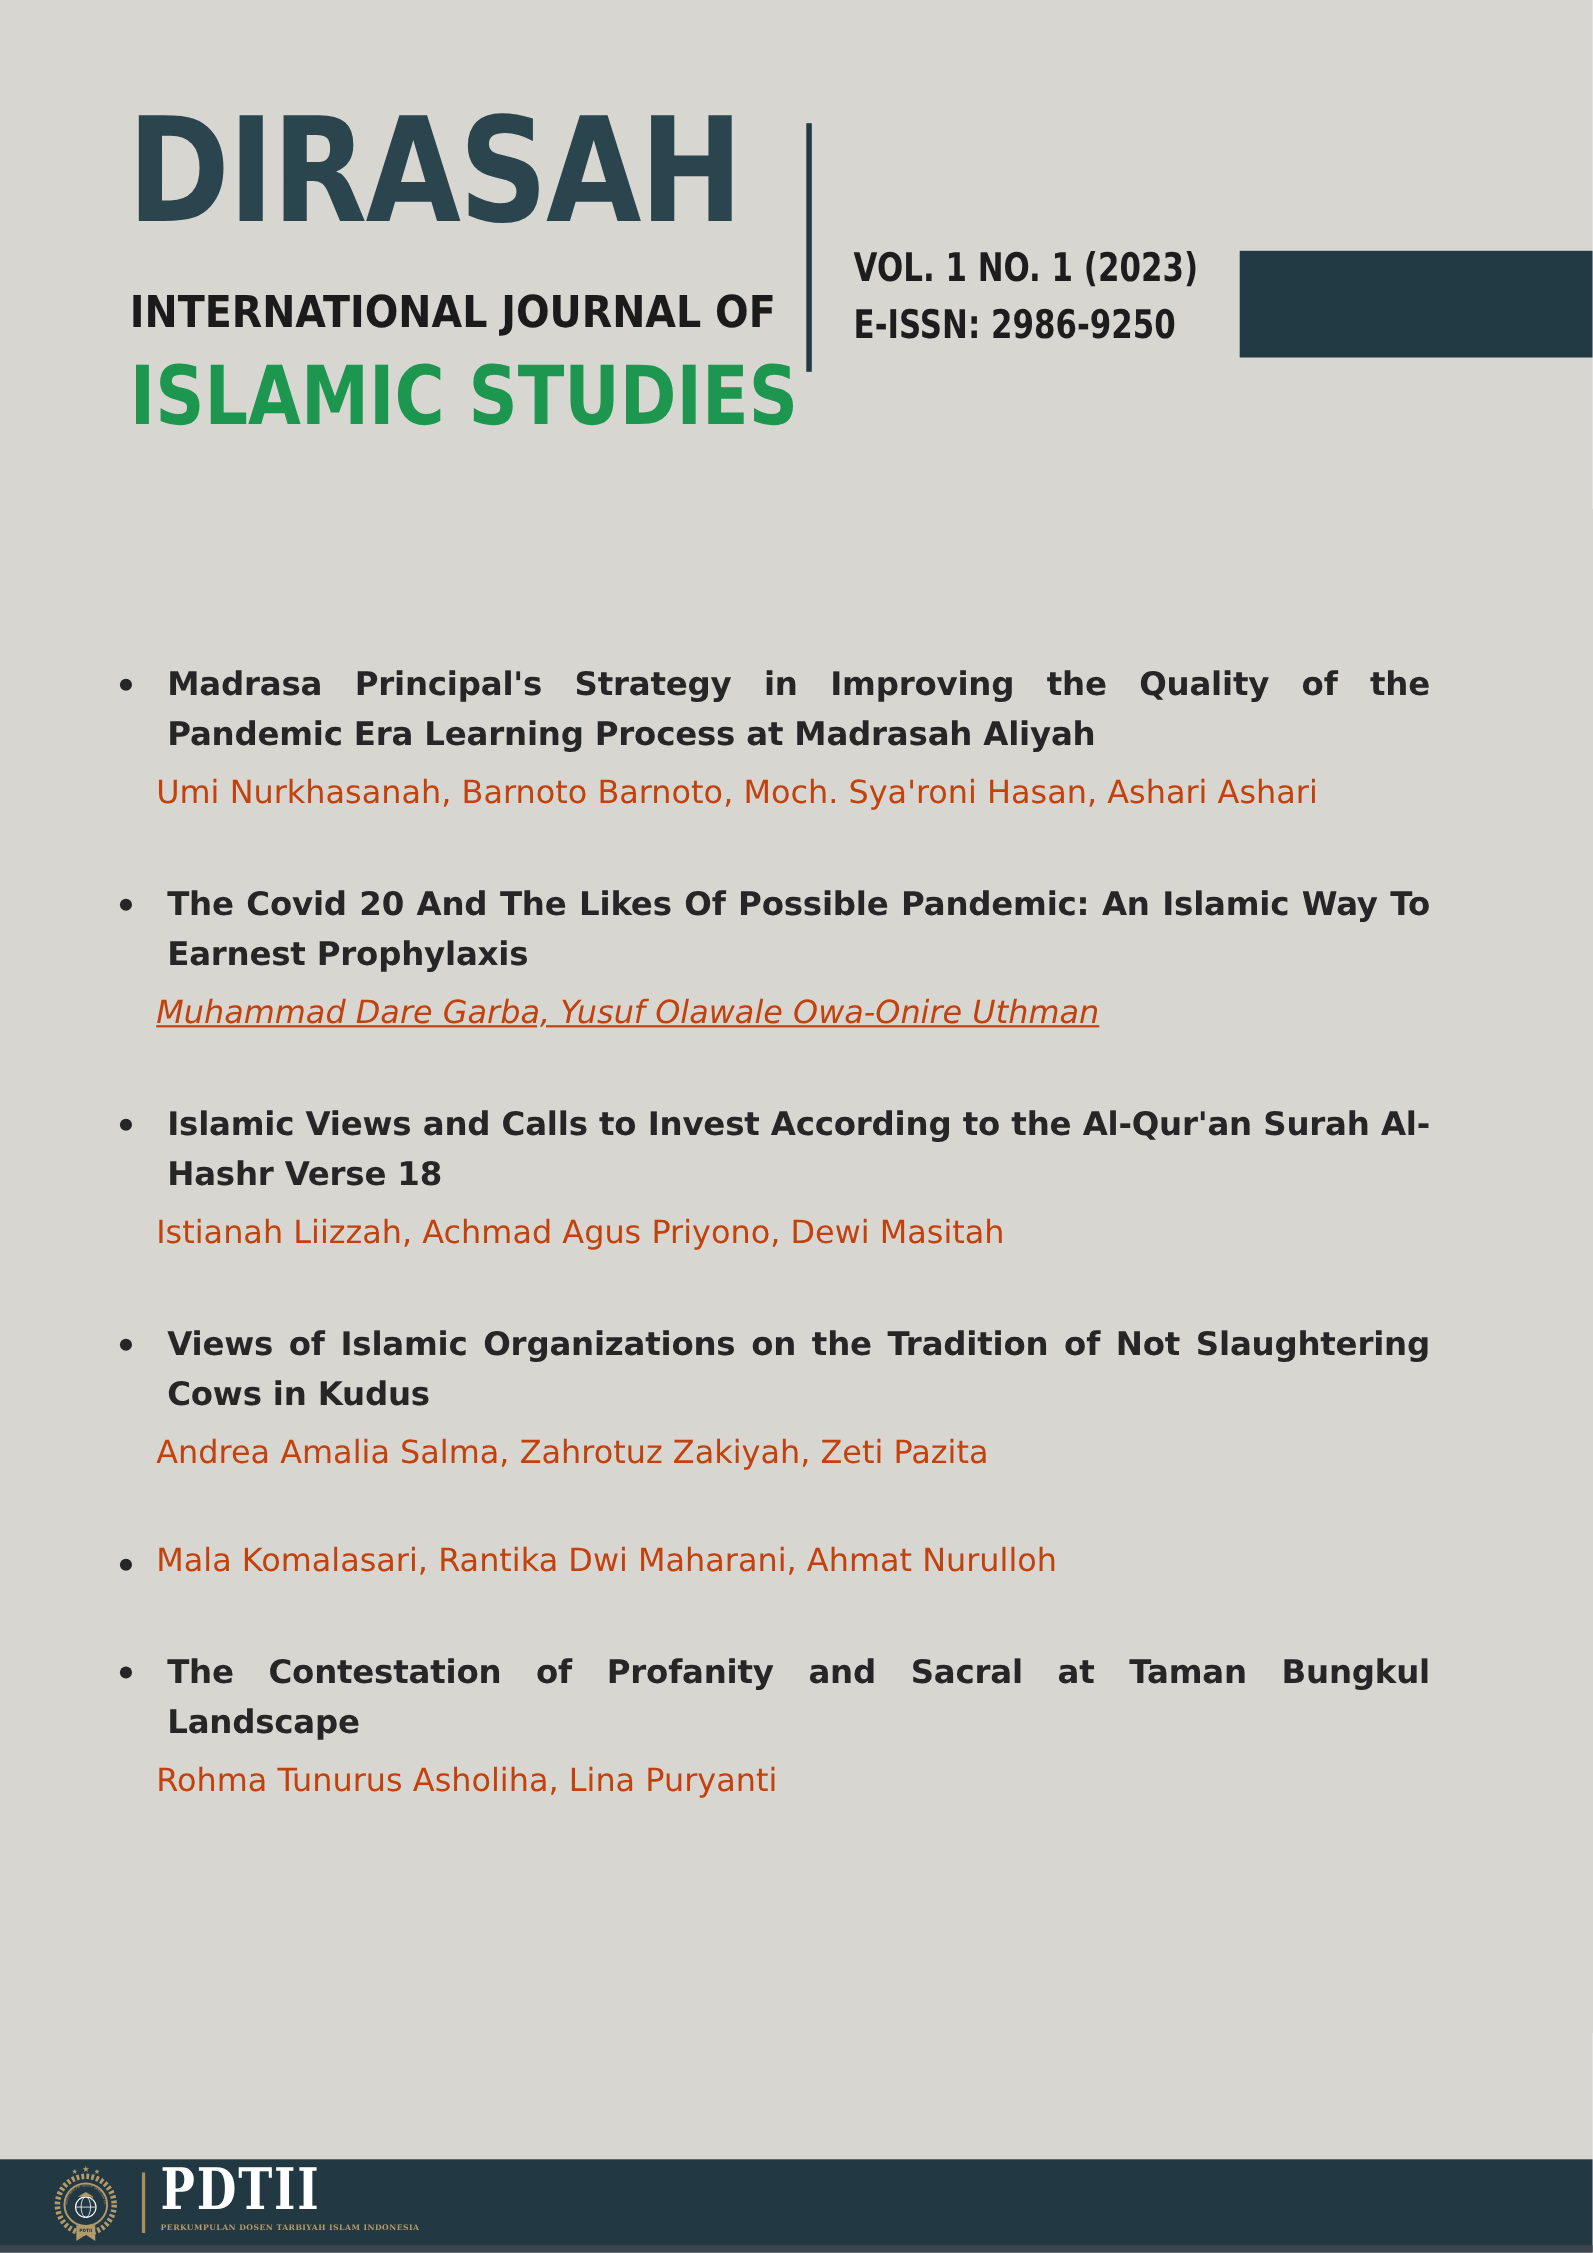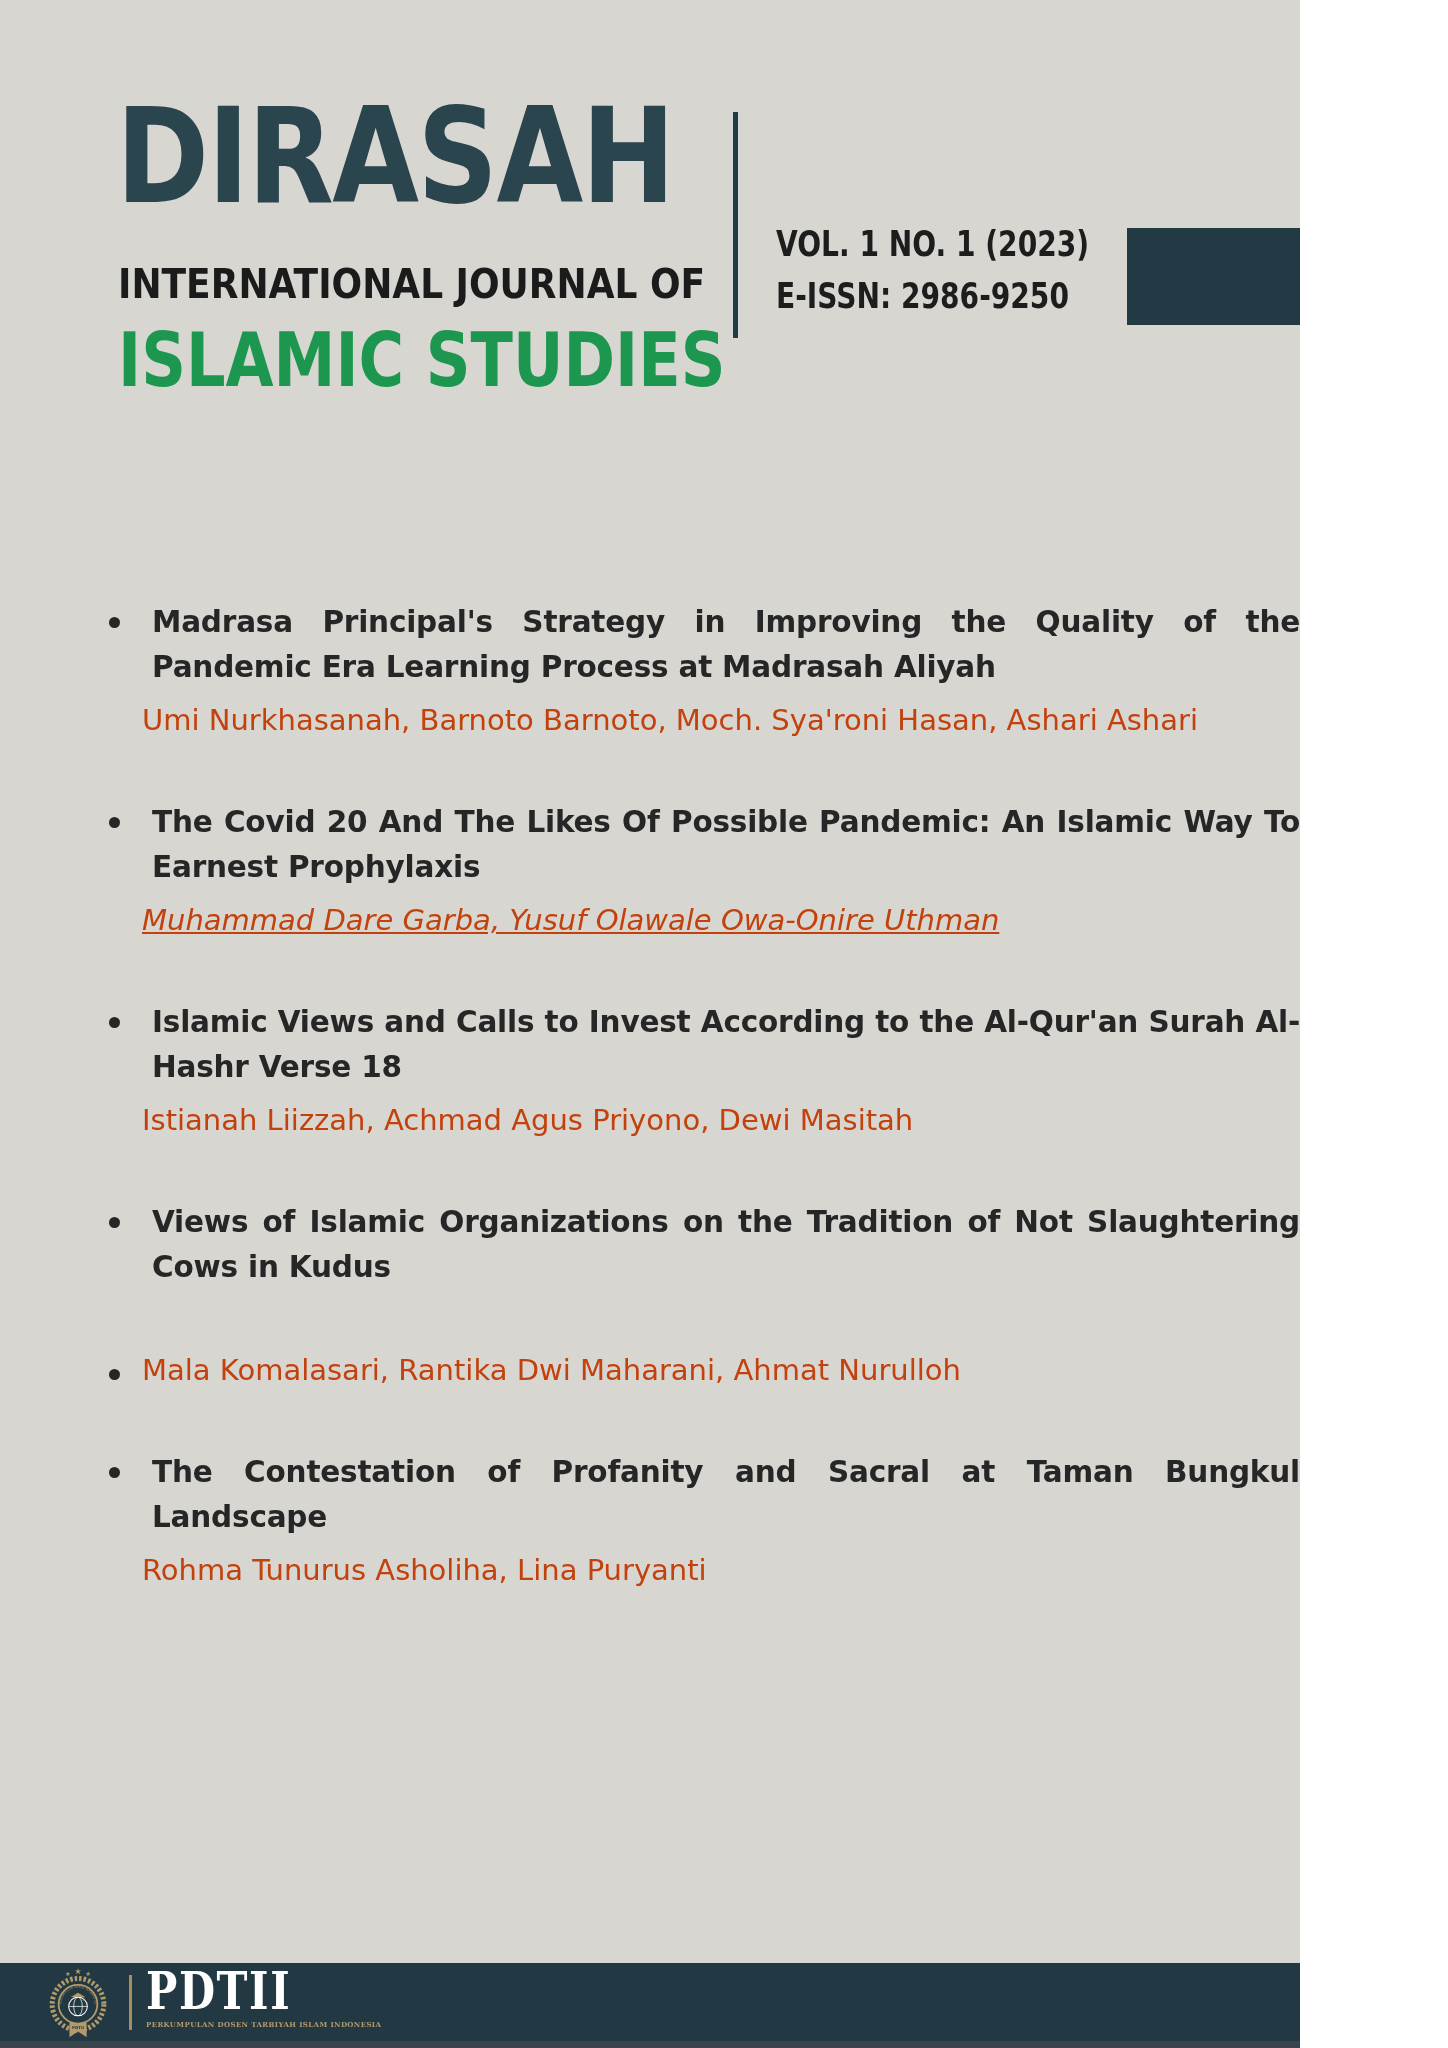--- a/index.html
+++ b/index.html
@@ -1,18 +1,18 @@
 <!DOCTYPE html>
 <html><head>
 <meta charset="utf-8">
 <style>
   html,body{margin:0;padding:0;}
   .page{
     position:relative;
-    width:1300px;
+    width:1448px;
     height:2048px;
     background:#d8d6d1;
     overflow:hidden;
     font-family:"DejaVu Sans", sans-serif;
   }
 
   
   .brand-name{
     position:absolute; left:116px; top:90px;
     font:700 132px/132px "DejaVu Sans", sans-serif;
@@ -153,20 +153,21 @@
 
     <article class="entry">
       <span class="bullet"></span>
       <h2>Islamic Views and Calls to Invest According to the Al-Qur'an Surah Al-Hashr Verse 18</h2>
       <p class="authors">Istianah Liizzah, Achmad Agus Priyono, Dewi Masitah</p>
     </article>
 
     <article class="entry">
       <span class="bullet"></span>
       <h2>Views of Islamic Organizations on the Tradition of Not Slaughtering Cows in Kudus</h2>
+      <p class="authors">Andrea Amalia Salma, Zahrotuz Zakiyah, Zeti Pazita</p>
     </article>
 
     <article class="entry">
       <span class="bullet"></span>
       <p class="authors">Mala Komalasari, Rantika Dwi Maharani, Ahmat Nurulloh</p>
     </article>
 
     <article class="entry">
       <span class="bullet"></span>
       <h2>The Contestation of Profanity and Sacral at Taman Bungkul Landscape</h2>

